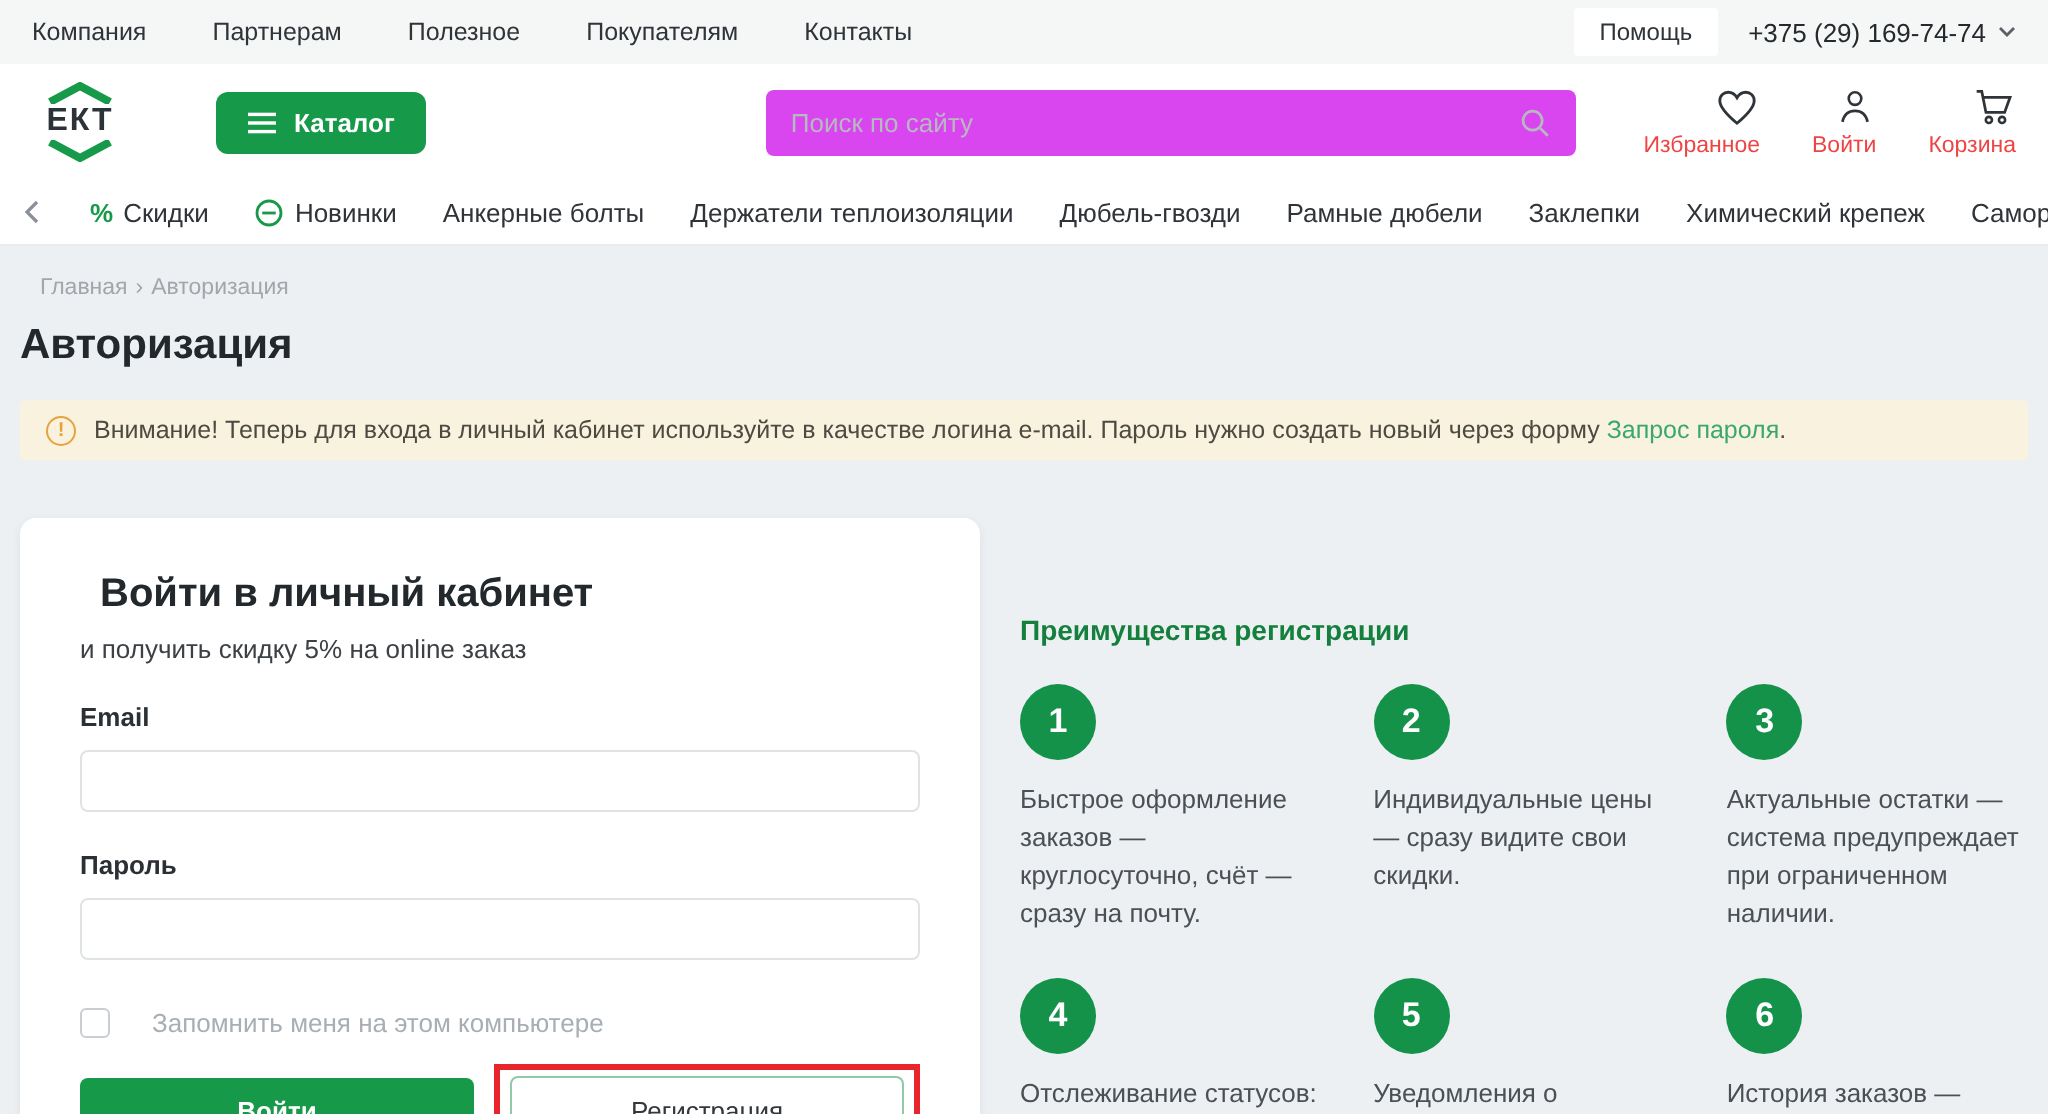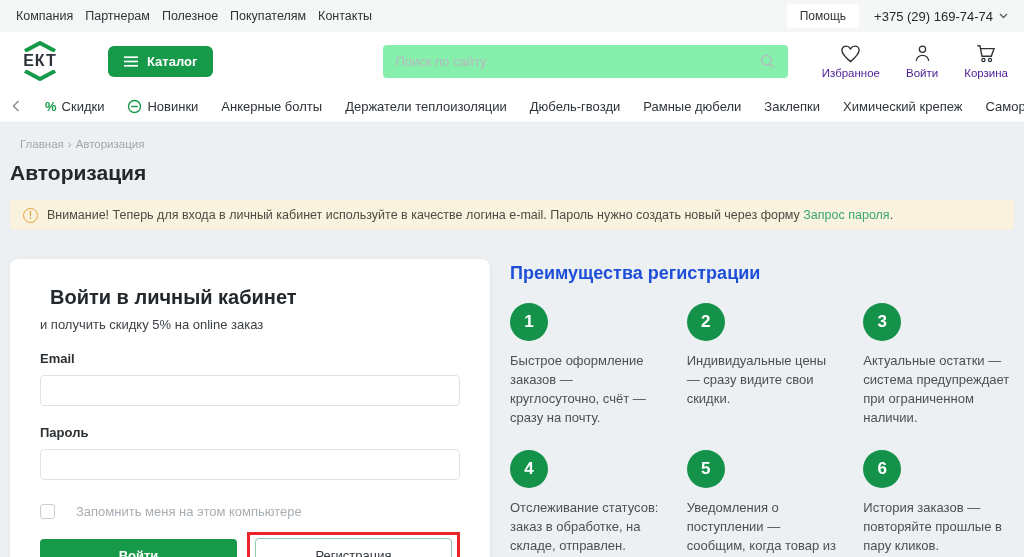--- a/index.html
+++ b/index.html
@@ -8,49 +8,49 @@
     font-family:"Liberation Sans","DejaVu Sans",sans-serif;
     background:#edf0f3; color:#2b3035; position:relative;
   }
   svg { display:block; }
 
   
   .topbar {
     height:32px; background:#f5f6f6; display:flex; align-items:center;
     padding:0 16px; font-size:12.5px;
   }
-  .topbar-links { display:flex; gap:12px;justify-content:flex-end; }
+  .topbar-links { display:flex; gap:33px;justify-content:flex-end; }
   .topbar-links a { color:#2f3439; text-decoration:none; cursor:pointer; }
   .topbar-right { margin-left:auto; display:flex; align-items:center; gap:15px; }
   .help-btn {
     background:#fff; border:none; border-radius:2px; padding:5px 13px;
     font-size:12px; color:#2f3439; cursor:pointer; font-family:inherit;
   }
   .phone { display:flex; align-items:center; gap:6px; font-size:13px; color:#24292e; cursor:pointer; }
 
   
   .header { height:58px; background:#fff; display:flex; align-items:center; padding:0 16px; }
   .logo { display:flex; flex-direction:column; align-items:center; width:48px; cursor:pointer; }
   .logo-text { font-size:16px; font-weight:800; color:#2d3238; letter-spacing:1px; line-height:1; margin:1px 0; }
   .catalog-btn {
     margin-left:44px; background:#17994a; color:#fff; border:none; border-radius:6px;
     height:31px; padding:0 16px; font-size:13px; font-weight:700; display:flex;
     align-items:center; gap:9px; cursor:pointer; font-family:inherit;
   }
   .search-wrap {
-    margin-left:170px; width:405px; height:33px; background:#86efac; border-radius:4px;
+    margin-left:170px; width:405px; height:33px; background:#d946ef; border-radius:4px;
     display:flex; align-items:center; padding:0 12px;
   }
   .search-input {
     flex:1; background:transparent; border:none; outline:none; font-size:13px;
     color:#3a3f44; font-family:inherit;
   }
   .search-input::placeholder { color:#b6bac0; }
   .header-actions { margin-left:auto; display:flex; gap:26px; }
-  .action { display:flex; flex-direction:column; align-items:center; gap:3px; cursor:pointer; color:#4c1d95; }
+  .action { display:flex; flex-direction:column; align-items:flex-end; gap:3px; cursor:pointer; color:#ef4444; }
   .action-label { font-size:11.5px; }
 
   
   .catbar {
     height:33px; background:#fff; border-bottom:1px solid #e9ebec;
     display:flex; align-items:center; padding:0 10px; gap:23px;
     font-size:13px; white-space:nowrap; overflow:hidden;
   }
   .catbar a { color:#2f3439; text-decoration:none; cursor:pointer; display:flex; align-items:center; gap:5px; }
   .cat-scroll { background:none; border:none; cursor:pointer; padding:2px; display:flex; }
@@ -96,21 +96,21 @@
     font-size:13px; font-weight:700; cursor:pointer; font-family:inherit;
   }
   .register-highlight { border:3px solid #e8252a; padding:3px 5px; flex:1; }
   .register-btn {
     width:100%; height:34px; background:#fff; border:1px solid #8fc9a8; border-radius:4px;
     font-size:13px; color:#33383d; cursor:pointer; font-family:inherit;
   }
 
   
   .benefits { flex:1; padding-top:4px; }
-  .benefits-title { font-size:18px; font-weight:700; color:#1d4ed8; }
+  .benefits-title { font-size:14px; font-weight:700; color:#15803d;margin-top:44px; }
   .benefit-grid { display:grid; grid-template-columns:repeat(3,1fr); column-gap:26px; row-gap:23px; margin-top:19px; }
   .benefit-num {
     width:38px; height:38px; border-radius:50%; background:#14924a; color:#fff;
     font-size:17px; font-weight:700; display:flex; align-items:center; justify-content:center;
   }
   .benefit-text { margin-top:11px; font-size:13px; line-height:1.45; color:#4b5055; }
 </style>
 </head>
 <body>
 

